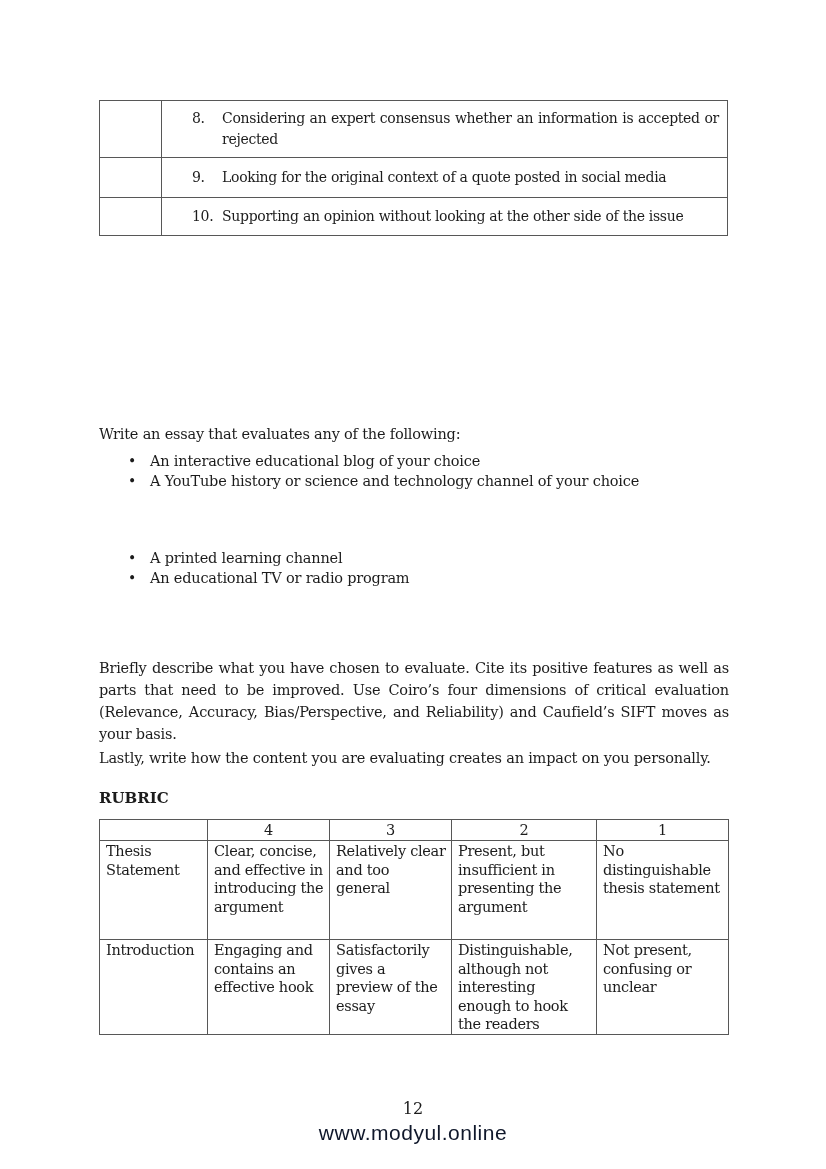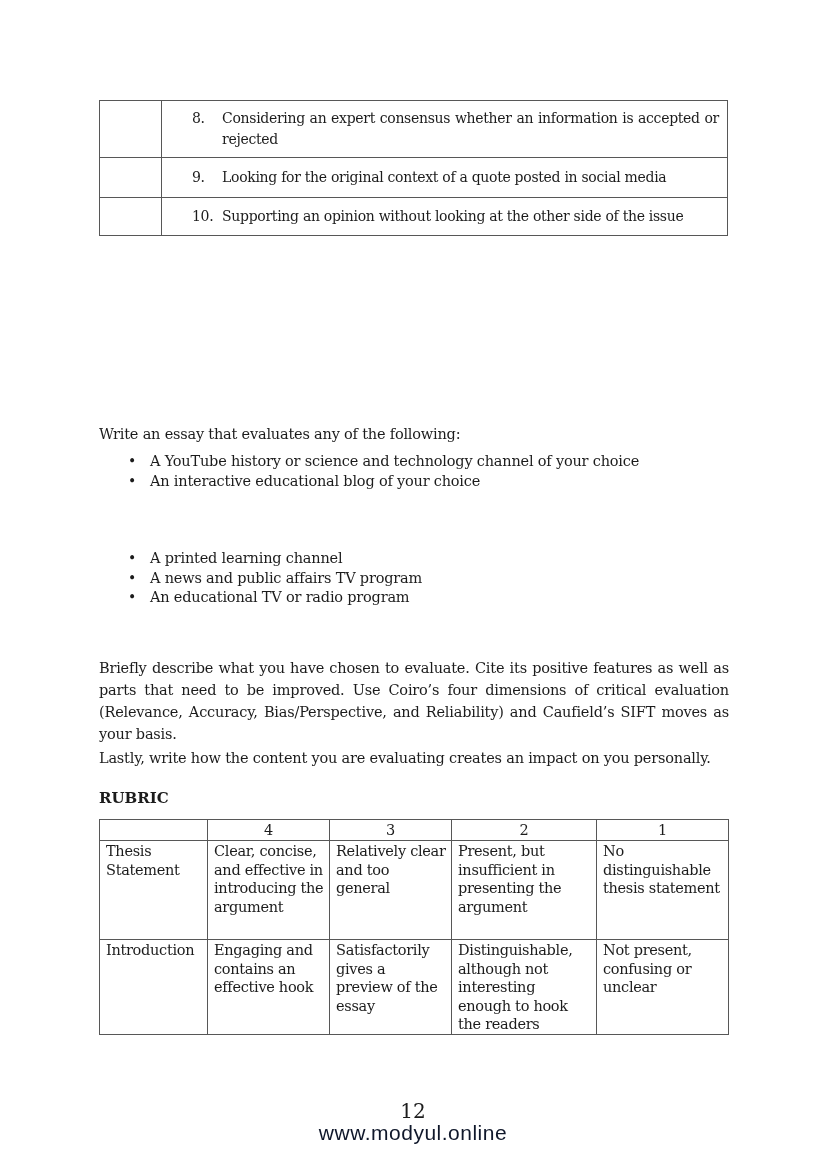--- a/index.html
+++ b/index.html
@@ -66,21 +66,21 @@
   table.rubric col.cB { width:122px; }
   table.rubric col.cC { width:122px; }
   table.rubric col.cD { width:145px; }
   table.rubric col.cE { width:132px; }
   tr.r-thesis { height:99px; }
   tr.r-intro  { height:93px; }
 
   
   .page-num {
     position:absolute; left:0; top:1099px; width:826px;
-    text-align:center; font-size:20px; letter-spacing:0;
+    text-align:center; font-size:16px; letter-spacing:0;
   }
   .watermark {
     position:absolute; left:0; top:1121px; width:826px; text-align:center;
     font-family:"Liberation Sans", sans-serif; font-size:21px;
     color:#0f172a; letter-spacing:0.5px;
   }
   svg .ln { fill:none; stroke:#2b2b2b; stroke-width:1.6; stroke-linecap:round; stroke-linejoin:round; }
 </style>
 </head>
 <body>
@@ -116,28 +116,27 @@
         </div>
       </td>
     </tr>
   </tbody>
     </table>
 
 
   <div class="line" style="top:426px">Write an essay that evaluates any of the following:</div>
 
   <ul class="bullets" style="top:452px">
+    <li>An interactive educational blog of your choice</li>
     <li>A YouTube history or science and technology channel of your choice</li>
-    <li>An interactive educational blog of your choice</li>
   </ul>
 
 
   <ul class="bullets" style="top:549px">
     <li>A printed learning channel</li>
-    <li>A news and public affairs TV program</li>
     <li>An educational TV or radio program</li>
   </ul>
 
   <div class="para justify" style="top:640px">Briefly describe what you have chosen to evaluate. Cite its positive features as well as parts that need to be improved. Use Coiro’s four dimensions of critical evaluation (Relevance, Accuracy, Bias/Perspective, and Reliability) and Caufield’s SIFT moves as your basis.</div>
   <div class="para nowrap" style="top:730px">Lastly, write how the content you are evaluating creates an impact on you personally.</div>
 
   <div class="rubric-head">RUBRIC</div>
 
   <table class="rubric">
     <colgroup>

